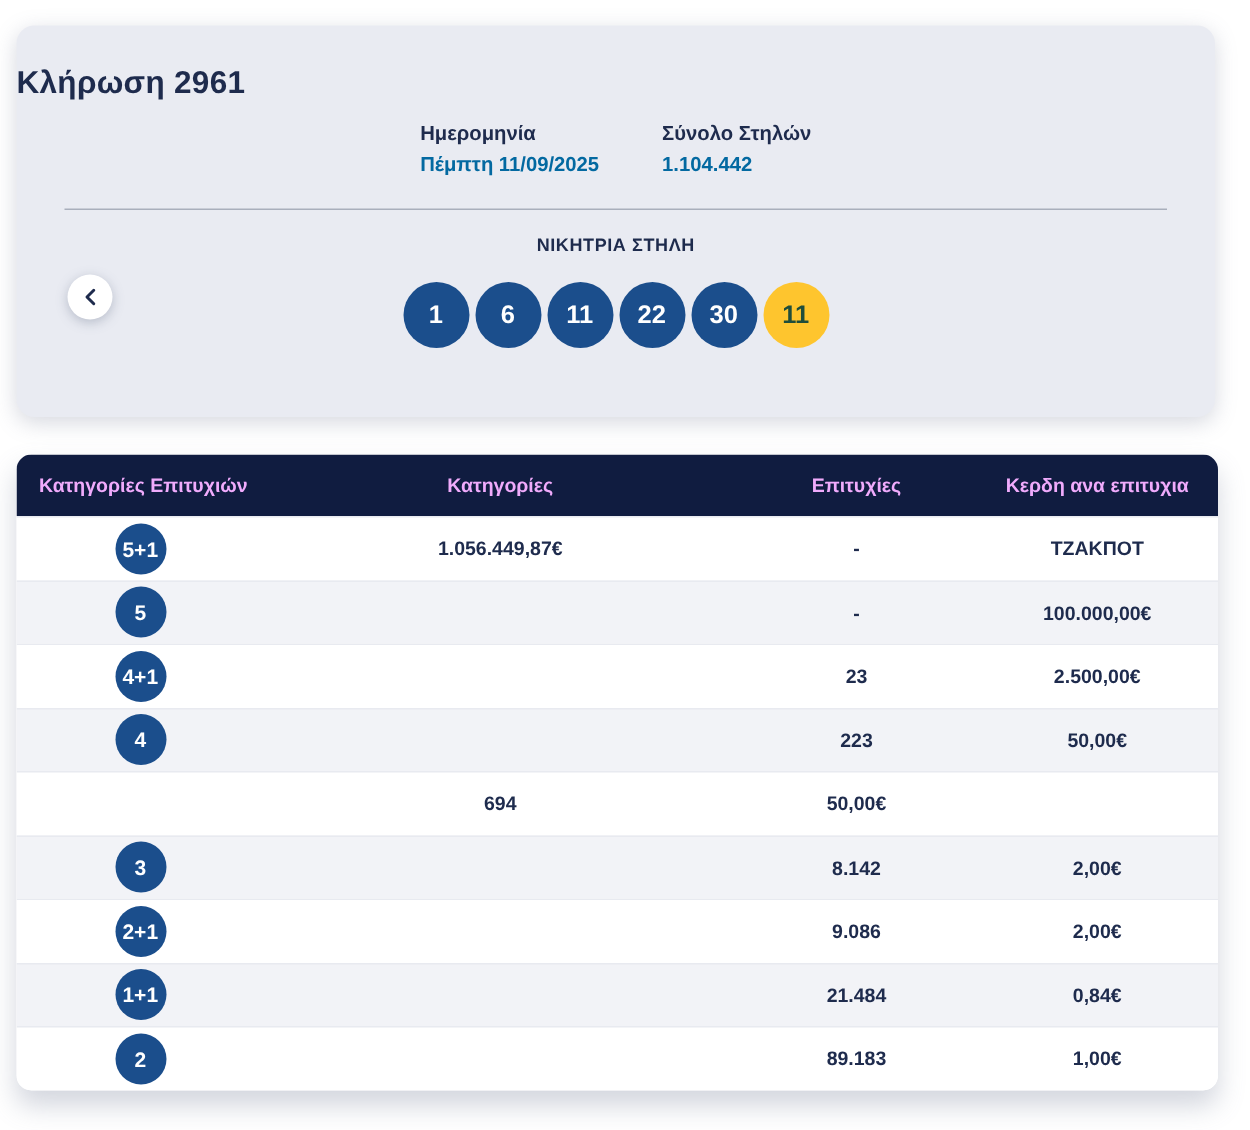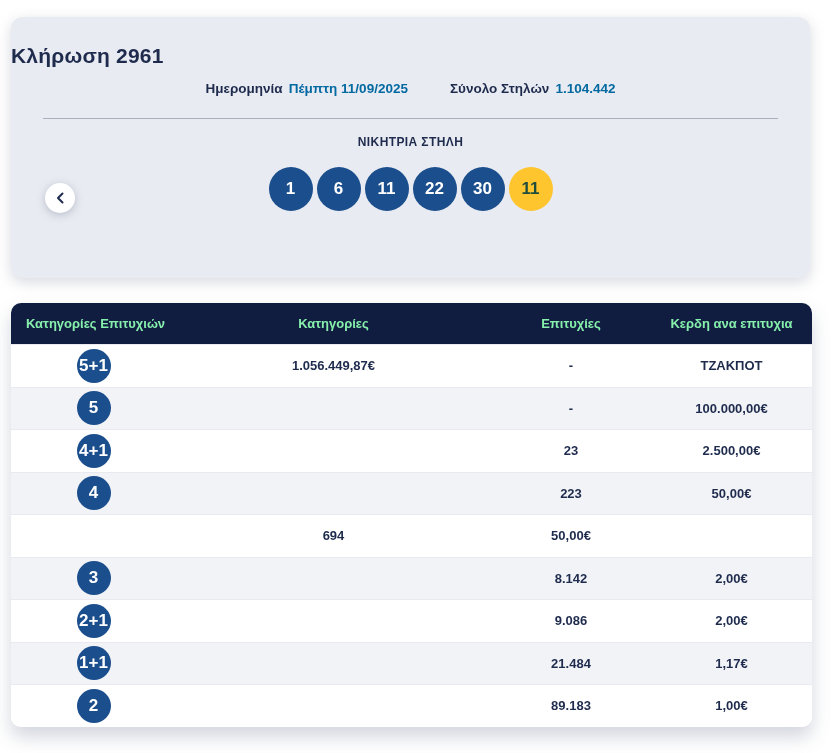--- a/index.html
+++ b/index.html
@@ -7,21 +7,21 @@
               font-family:"Liberation Sans", sans-serif; overflow:hidden; }
 
   
   .card { position:absolute; left:11px; top:17px; width:799px; height:261px;
           background:#e9ebf2; border-radius:12px;
           box-shadow:0 4px 14px rgba(110,120,145,.28); }
   .card-title { margin-top:27px; text-align:left; font-size:21px; font-weight:bold;
                 color:#1e2b4d; letter-spacing:.2px; }
   .meta-row { margin-top:13px; display:flex; justify-content:center; gap:42px;
               font-size:13.5px; }
-  .meta-group { display:flex; gap:6px; align-items:baseline; }
+  .meta-group { display:flex; gap:6px; align-items:baseline;flex-direction:column; }
   .meta-label { font-weight:bold; color:#1e2b4d; }
   .meta-value { color:#0369a1;font-weight:bold; }
   .card-divider { margin:22px 32px 0 32px; border:none; border-top:1px solid #a9afbc; }
   .winning-heading { margin-top:16px; text-align:center; font-size:12px; font-weight:bold;
                      color:#1e2b4d; letter-spacing:.4px; }
   .balls-row { margin-top:18px; display:flex; justify-content:center; gap:4px; }
   .ball { width:44px; height:44px; border-radius:50%; background:#1b4e8c; color:#ffffff;
           display:flex; align-items:center; justify-content:center;
           font-size:17px; font-weight:bold; }
   .ball.joker { background:#fec52e; color:#1e4d3b; }
@@ -29,30 +29,30 @@
                border-radius:50%; background:#ffffff; border:none; cursor:pointer;
                box-shadow:0 2px 8px rgba(90,100,125,.35);
                display:flex; align-items:center; justify-content:center; }
   .nav-arrow svg { display:block; }
 
   
   .results { position:absolute; left:11px; top:303px; width:801px;
              border-radius:10px; overflow:hidden; background:#ffffff;
              box-shadow:0 10px 18px rgba(110,120,145,.3); }
   .grid-row { display:grid; grid-template-columns:165px 315px 160px 1fr; align-items:center; }
-  .thead { height:41px; background:#101c40; color:#86efac; font-size:13px; font-weight:bold; }
+  .thead { height:41px; background:#101c40; color:#f0abfc; font-size:13px; font-weight:bold; }
   .thead .th-left { padding-left:15px; text-align:left; }
   .thead .th-center { text-align:center; }
   .trow { height:42.5px; background:#ffffff; border-top:1px solid #e8eaf0;
           font-size:13px; font-weight:bold; color:#1e2b4d; }
   .trow:nth-child(even) { background:#f2f3f7; }
   .cell-center { text-align:center; }
   .badge-cell { display:flex; justify-content:center; }
   .cat-badge { width:34px; height:34px; border-radius:50%; background:#1b4e8c;
-               color:#ffffff; font-size:17px; font-weight:bold;
+               color:#ffffff; font-size:14px; font-weight:bold;
                display:flex; align-items:center; justify-content:center; }
 </style>
 </head>
 <body>
 
 <section class="card">
   <h1 class="card-title">Κλήρωση 2961</h1>
 
   <div class="meta-row">
     <div class="meta-group">
@@ -147,21 +147,21 @@
         <div class="cell-center"></div>
         <div class="cell-center">9.086</div>
         <div class="cell-center">2,00€</div>
       </div>
       <div class="grid-row trow">
         <div class="badge-cell">
           <div class="cat-badge">1+1</div>
         </div>
         <div class="cell-center"></div>
         <div class="cell-center">21.484</div>
-        <div class="cell-center">1,17€</div>
+        <div class="cell-center">0,84€</div>
       </div>
       <div class="grid-row trow">
         <div class="badge-cell">
           <div class="cat-badge">2</div>
         </div>
         <div class="cell-center"></div>
         <div class="cell-center">89.183</div>
         <div class="cell-center">1,00€</div>
       </div>
     </div>

